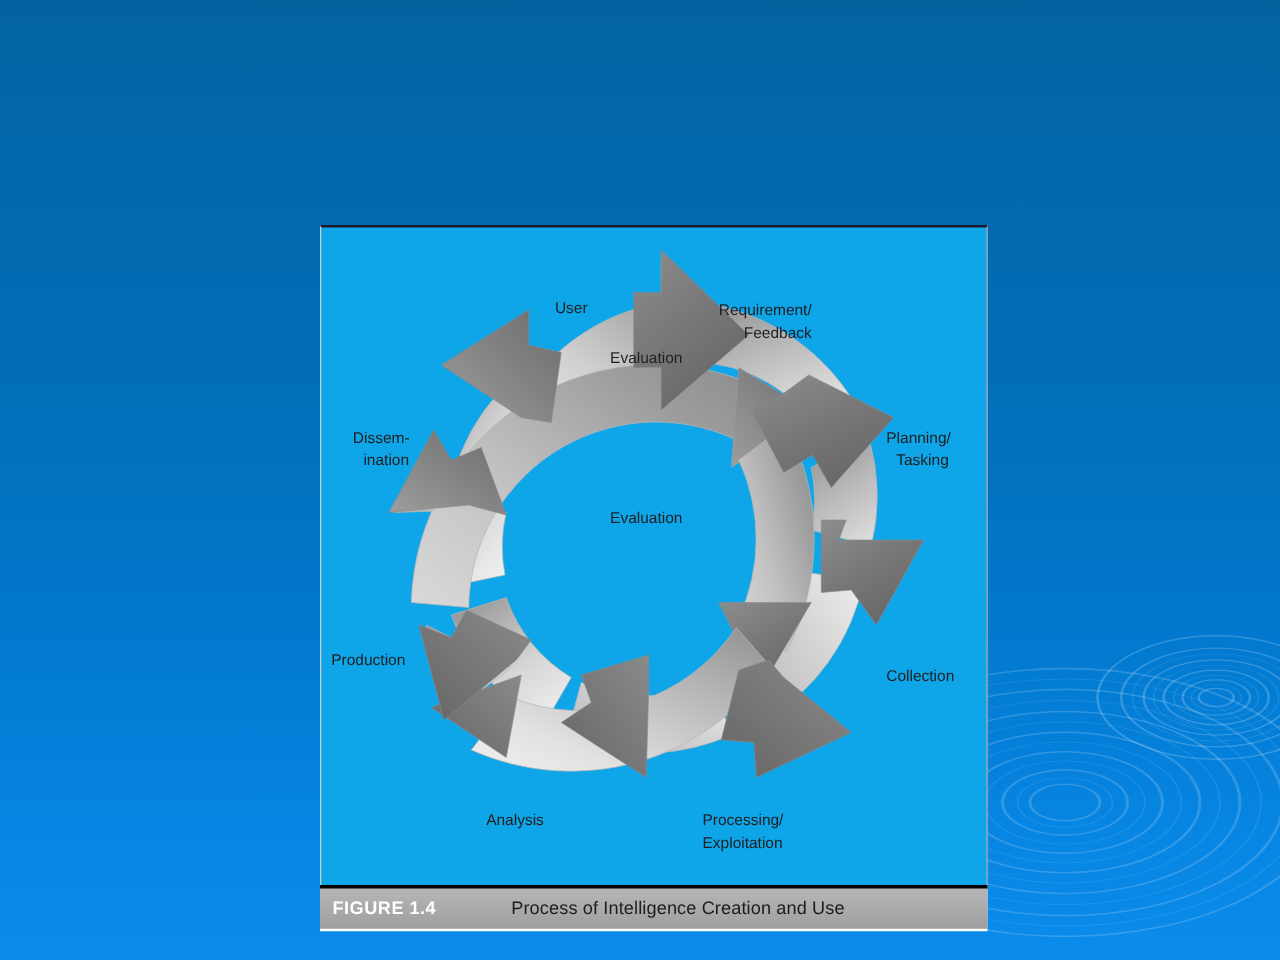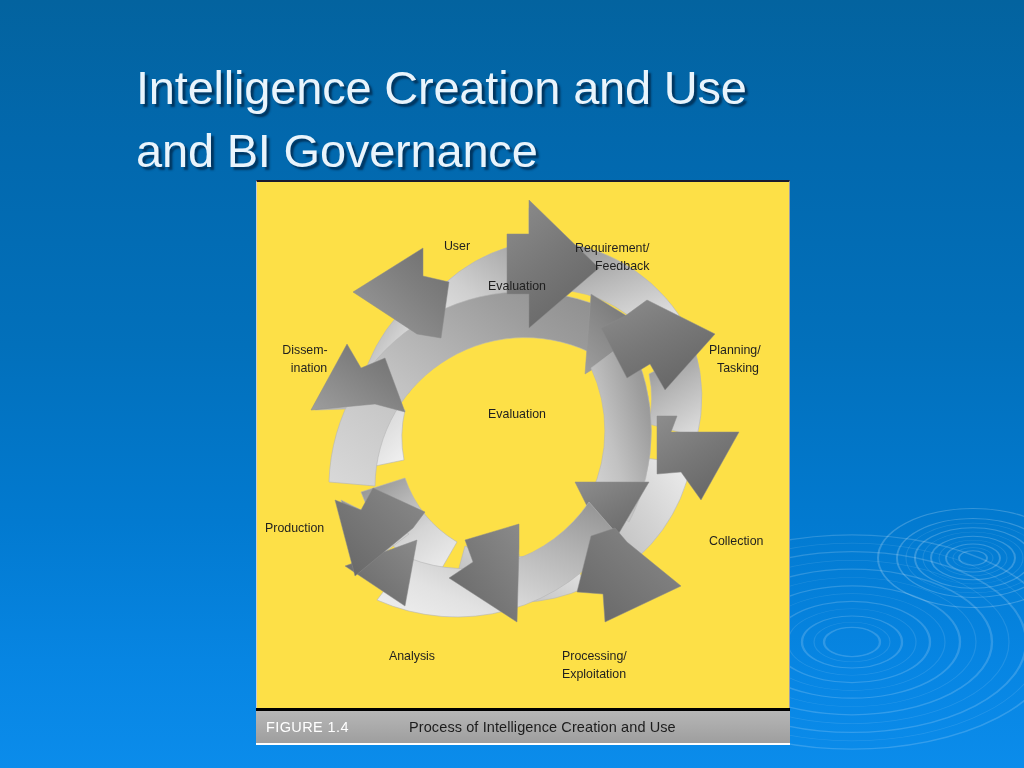--- a/index.html
+++ b/index.html
@@ -59,21 +59,21 @@
     top: 180px;
     width: 534px;
     height: 565px;
     background: #ffffff;
     box-sizing: border-box;
   }
   #figure-canvas {
     position: relative;
     width: 534px;
     height: 528px;
-    background: #fde047;
+    background: #0ea5e9;
     border-top: 2px solid #1a1a2e;
     border-left: 1px solid #c9cdd4;
     border-right: 1px solid #9aa0aa;
     box-sizing: border-box;
   }
   #figure-rule {
     width: 534px;
     height: 3px;
     background: #000000;
   }
@@ -81,21 +81,21 @@
     width: 534px;
     height: 32px;
     background: linear-gradient(to bottom, #b6b6b6 0%, #a9a9a9 55%, #9e9e9e 100%);
     display: flex;
     align-items: center;
     box-sizing: border-box;
     padding-left: 10px;
   }
   #caption-num {
     color: #ffffff;
-    font-weight: normal;
+    font-weight: bold;
     font-size: 14.5px;
     letter-spacing: 0.4px;
     width: 108px;
     flex: none;
   }
   #caption-text {
     color: #1c1c1c;
     font-size: 14.5px;
     letter-spacing: 0.1px;
     margin-left: 35px;
@@ -156,22 +156,20 @@
       </g>
       <g transform="translate(973,558) scale(1,0.52)" stroke-width="1.1" stroke-opacity="0.11">
         <circle r="20"></circle>
           <circle r="34"></circle>
           <circle r="50"></circle>
           <circle r="67"></circle>
       </g>
     </g>
   </svg>
 
-  <h1 id="title">Intelligence Creation and Use
-and BI Governance</h1>
 
   <div id="figure-panel">
 
     <div id="figure-canvas">
 
       <svg id="diagram" width="534" height="528" viewBox="0 0 534 528">
         <defs>
 
           <linearGradient id="gOuterTop" x1="0" y1="1" x2="1" y2="0">
             <stop offset="0%" stop-color="#f2f2f2"></stop>

